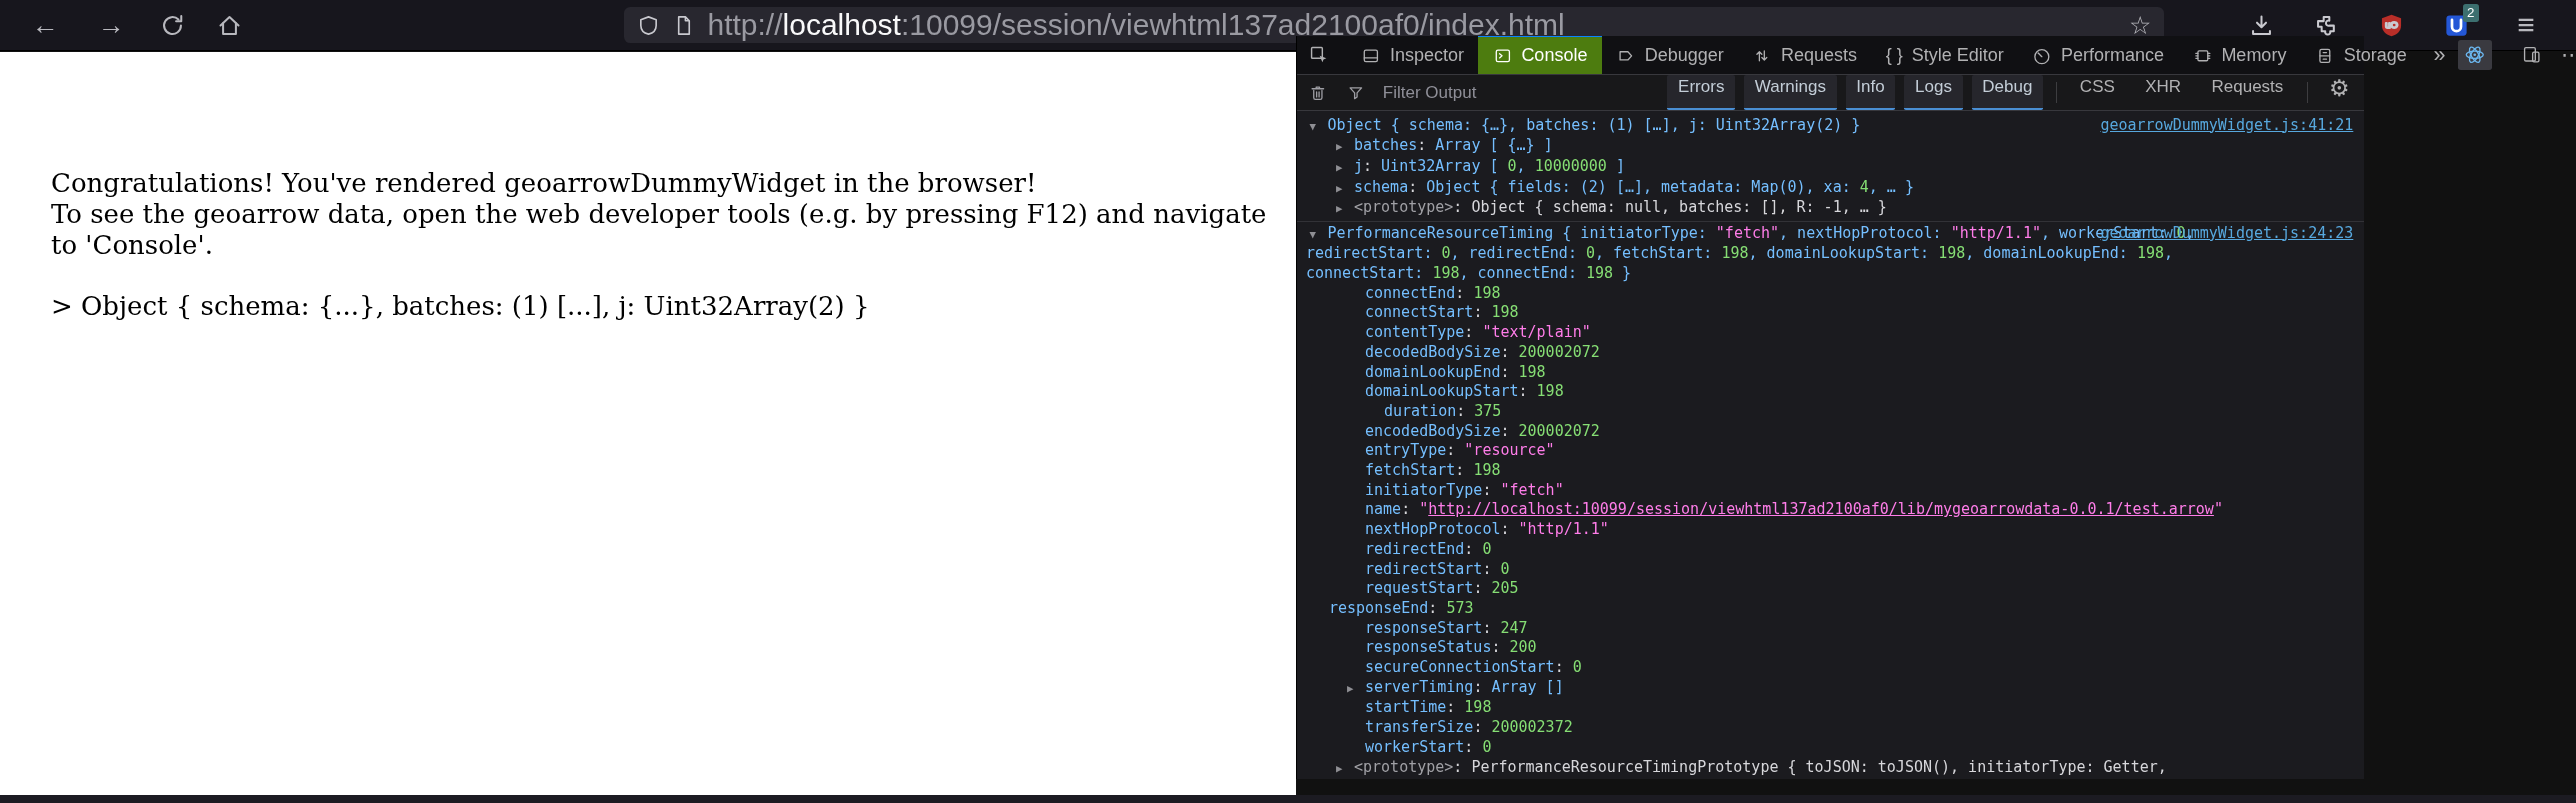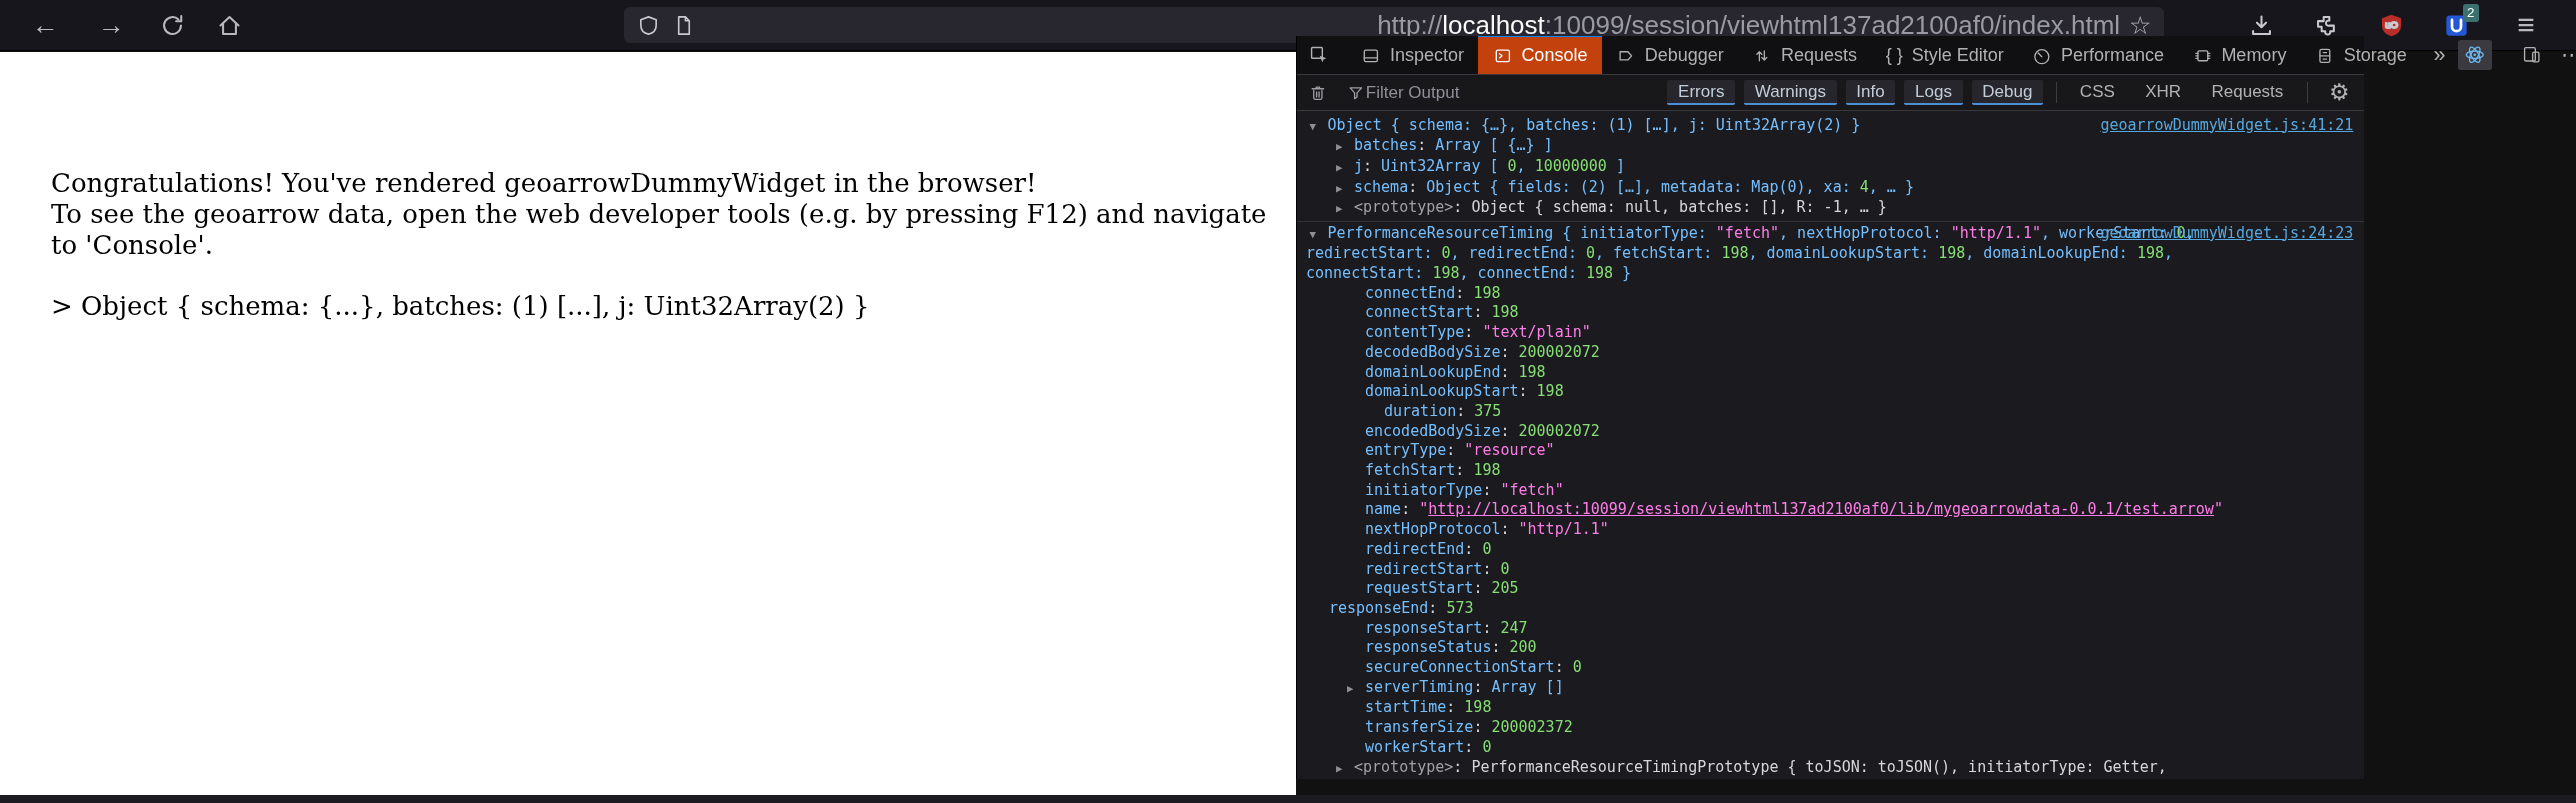--- a/index.html
+++ b/index.html
@@ -10,21 +10,21 @@
   .toolbar { position:absolute; left:0; top:0; width:2576px; height:51px;
     background:#17161d; display:flex; align-items:center; border-bottom:0.9px solid #000; }
   .nav-btns { display:flex; align-items:center; gap:30px; padding:0 27px; }
   .nav-glyph { color:#b8b8be; font-size:27px; width:36px; text-align:center; cursor:default; }
   .nav-svg { color:#b8b8be; width:27px; height:27px; }
   .nav-svg svg { width:27px; height:27px; stroke:currentColor; fill:none; stroke-width:1.8; stroke-linecap:round; stroke-linejoin:round; }
   .urlbar { height:36px; flex:0 0 1540px; margin-left:354px; background:#28272f; border-radius:6.3px;
     display:flex; align-items:center; padding:0 12.5px; }
   .urlbar .site-ico { width:23px; height:23px; margin-right:12.5px; color:#c9c9cf; }
   .urlbar .site-ico svg { width:23px; height:23px; stroke:currentColor; fill:none; stroke-width:1.7; stroke-linejoin:round; }
-  .url-text { font-size:26px; color:#9a9aa2; white-space:nowrap; overflow:hidden; flex:1;text-align:right; }
+  .url-text { font-size:30px; color:#9a9aa2; white-space:nowrap; overflow:hidden; flex:1; }
   .url-text .domain { color:#f9f9fa; }
   .star { color:#b8b8be; font-size:25px; margin-left:9px; }
   .tb-right { display:flex; align-items:center; gap:38px; margin-left:auto; padding-right:32px; }
   .tb-ico { color:#c9c9cf; width:27px; height:27px; position:relative; }
   .tb-ico svg { width:27px; height:27px; stroke:currentColor; fill:none; stroke-width:1.8; stroke-linecap:round; stroke-linejoin:round; }
   .badge { position:absolute; top:-7.2px; right:-9px; background:#3c6f6f; color:#fff;
     font-size:13.4px; padding:0 4.5px; border-radius:2.7px; line-height:18px; }
 
   
   .page { position:absolute; left:0; top:52px; width:1296px; height:743px; background:#ffffff;
@@ -36,34 +36,34 @@
   .devtools { position:absolute; left:1296px; top:36px; width:1068px; height:743px;
     background:#1b1b1f; border-left:1.8px solid #000; display:flex; flex-direction:column; }
 
   .dt-tabbar { height:39px; background:#101013; display:flex; align-items:stretch;
     border-bottom:0.9px solid #38383d; font-size:18px; color:#b1b1b3; flex:0 0 39px; }
   .dt-tool { display:flex; align-items:center; padding:0 10.7px; }
   .dt-tool svg { width:21.5px; height:21.5px; stroke:currentColor; fill:none; stroke-width:1.6; stroke-linecap:round; stroke-linejoin:round; }
   .vsep { width:0.9px; background:#3d3d40; margin:7.2px 3.6px; }
   .dt-tab { display:flex; align-items:center; gap:9px; padding:0 14.3px; border-top:1.8px solid transparent; cursor:default; white-space:nowrap; }
   .dt-tab svg { width:19.7px; height:19.7px; stroke:currentColor; fill:none; stroke-width:1.6; stroke-linecap:round; stroke-linejoin:round; }
-  .dt-tab.active { background:#c2410c; border-top:1.8px solid #0a84ff; color:#ffffff; }
+  .dt-tab.active { background:#4d7c0f; border-top:1.8px solid #0a84ff; color:#ffffff; }
   .dt-chevron { font-size:21.5px; display:flex; align-items:center; padding:0 12.5px; }
   .dt-tab-right { margin-left:auto; display:flex; align-items:center; gap:7.2px; padding-right:9px; }
   .dt-ico-btn { width:34px; height:30px; display:flex; align-items:center; justify-content:center; color:#b1b1b3; border-radius:2.7px; }
   .dt-ico-btn svg { width:21.5px; height:21.5px; stroke:currentColor; fill:none; stroke-width:1.5; }
   .dt-ico-btn.hl { background:#3a3a40; color:#6cb8f0; }
   .dt-glyph { font-size:21.5px; color:#b1b1b3; width:32px; text-align:center; }
 
   .dt-filterbar { height:36px; background:#18181a; border-bottom:0.9px solid #38383d;
     display:flex; align-items:center; flex:0 0 36px; font-size:17px; }
   .ficon { color:#9e9ea4; display:flex; align-items:center; padding:0 10.7px; }
   .ficon svg { width:19.7px; height:19.7px; stroke:currentColor; fill:none; stroke-width:1.6; stroke-linecap:round; stroke-linejoin:round; }
-  .filter-input { color:#8f8f98; display:flex; align-items:center; gap:0; flex:1; }
-  .chips { display:flex; align-items:center; gap:9px; }
+  .filter-input { color:#8f8f98; display:flex; align-items:center; gap:17px; flex:1; }
+  .chips { display:flex; gap:9px; }
   .chip { background:#26262c; border-bottom:2.7px solid #4a8fd4; color:#c3cdd7;
     padding:2.7px 10.7px 0.9px; border-radius:1.8px; }
   .chip.plain { background:transparent; border-bottom:2.7px solid transparent; color:#b1b1b3; }
   .gear { font-size:23px; color:#b1b1b3; padding:0 14.3px 0 9px; }
 
   
   .dt-console { flex:1; overflow:hidden; font-family:"DejaVu Sans Mono", monospace;
     font-size:15px; color:#d7d7db; padding-top:4.5px; }
   .log-entry.divided { border-top:0.9px solid #323237; margin-top:1.8px; padding-top:1.8px; }
   .cline { position:relative; line-height:19.7px; white-space:pre; }

